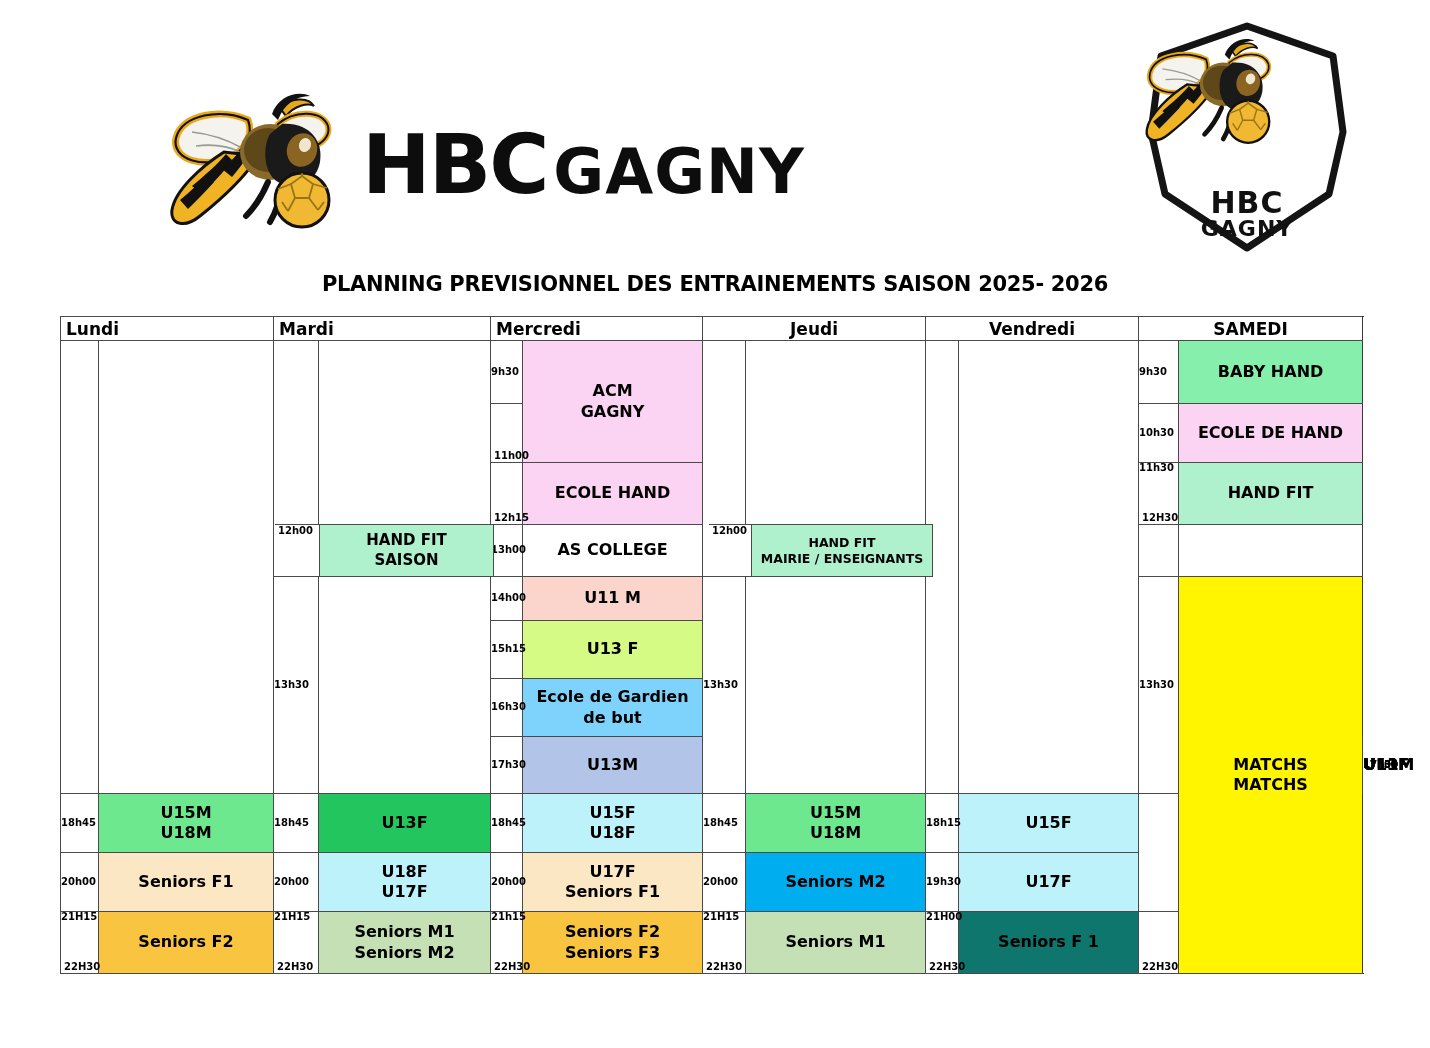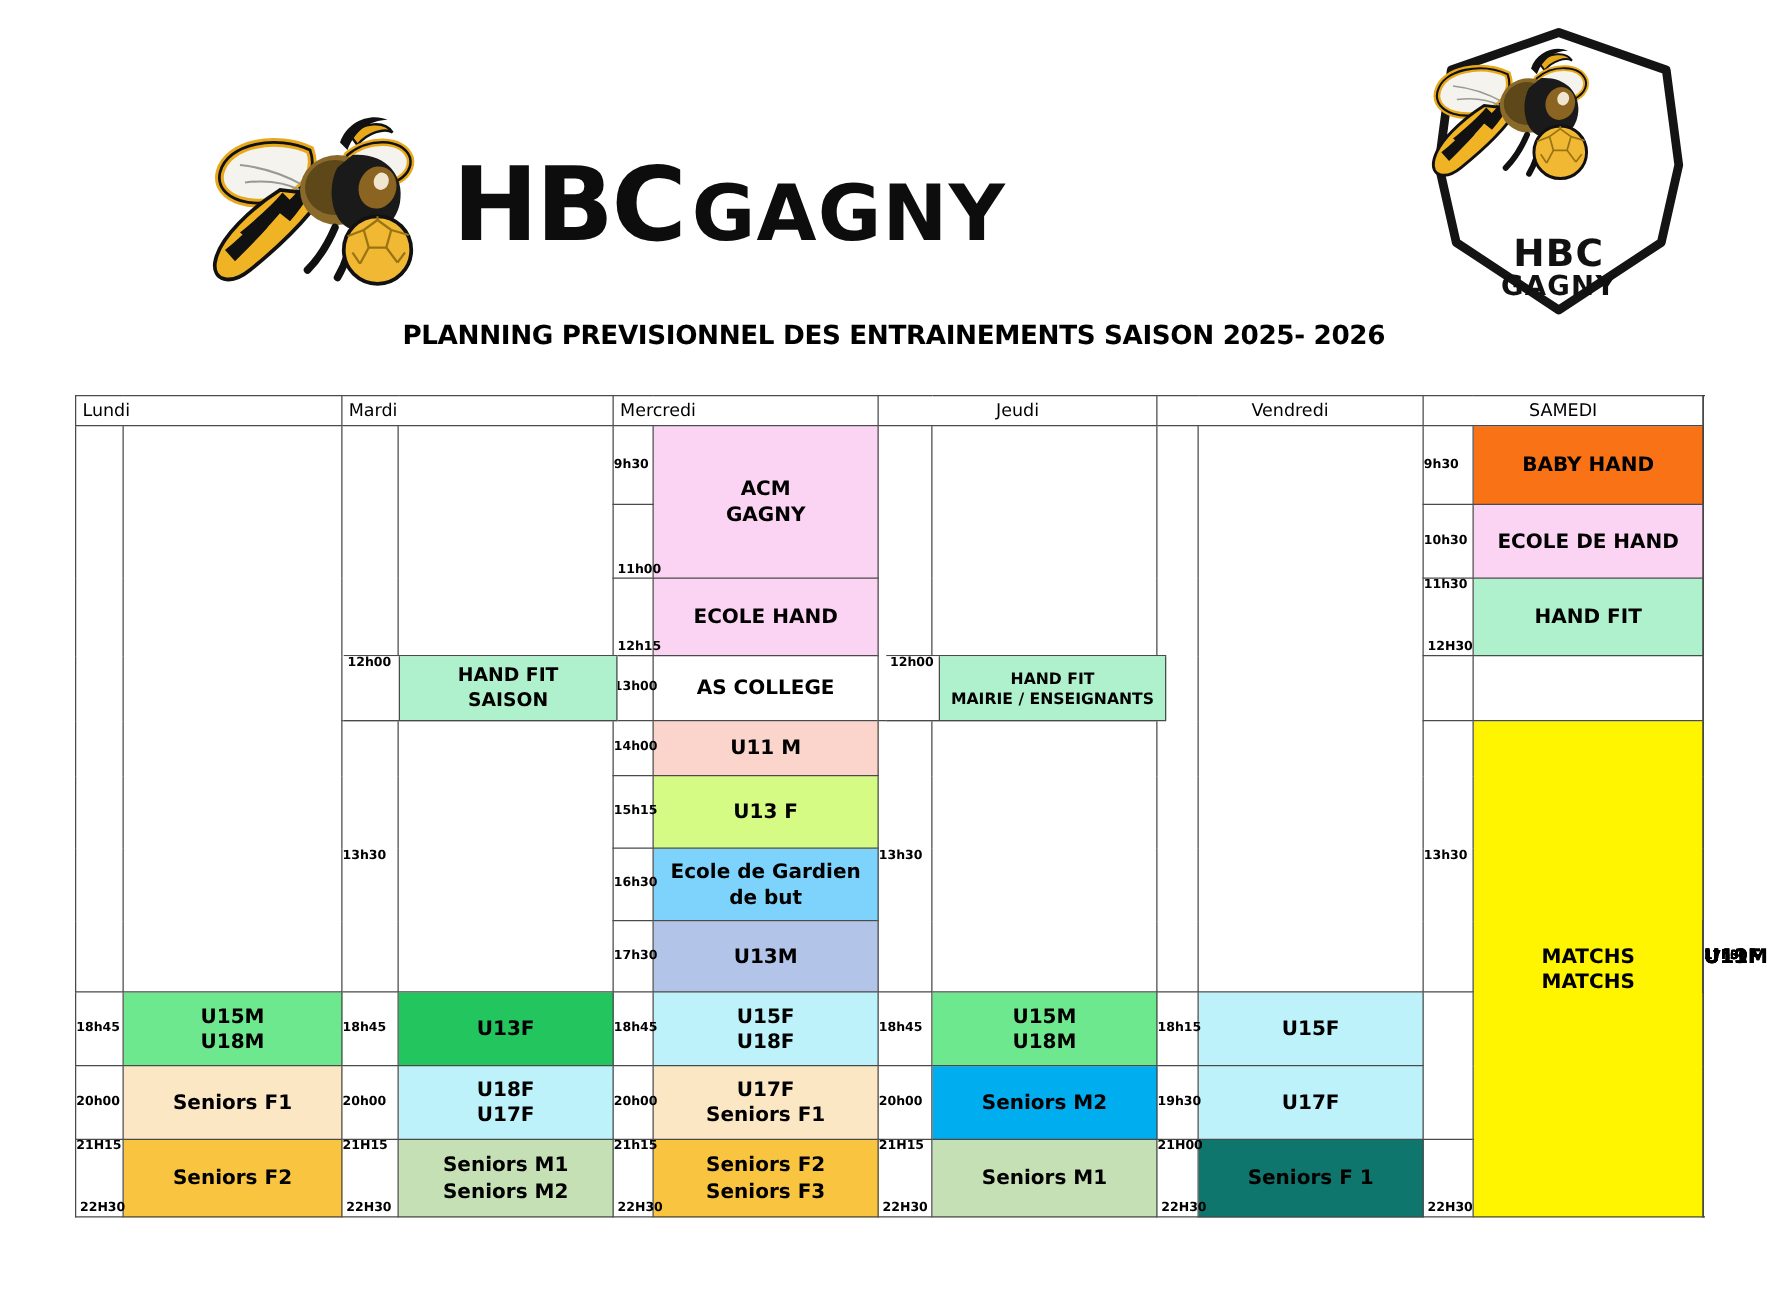--- a/index.html
+++ b/index.html
@@ -39,21 +39,21 @@
   }
   .crest-text-hbc{
     font-family:"DejaVu Sans", sans-serif;font-weight:bold;
     font-size:30px;fill:#111;letter-spacing:1px;
   }
   .crest-text-gagny{
     font-family:"DejaVu Sans", sans-serif;font-weight:bold;
     font-size:22px;fill:#111;letter-spacing:1px;
   }
   .doc-title{
-    position:absolute;left:0;top:256px;width:1430px;
+    position:absolute;left:0;top:272px;width:1430px;
     text-align:center;
     font-family:"DejaVu Sans", sans-serif;
     font-weight:bold;font-size:21px;letter-spacing:-0.3px;
     color:#000;
   }
 
   
   .planning{
     position:absolute;left:60px;top:316px;
     width:1302px;height:690px;
@@ -67,21 +67,21 @@
   }
   table.sched td{
     border:1px solid #4a4a4a;
     padding:0;
     vertical-align:middle;
     box-sizing:border-box;
   }
   .dayhead{
     height:24px;
     font-family:"DejaVu Sans", sans-serif;
-    font-weight:normal;font-size:14px;
+    font-weight:bold;font-size:17px;
     padding-left:5px !important;
     vertical-align:middle;
     background:#fff;
     margin-left:30px;
   }
   .dayhead.ctr{text-align:center;padding-left:0 !important;}
   .timelbl{
     font-family:"DejaVu Sans", sans-serif;
     font-weight:bold;font-size:10px;
     padding:1px 0 0 3px;
@@ -236,21 +236,21 @@
       <div>GAGNY</div>
     </td>
 
     <td class="blank" rowspan="4"></td>
     <td class="blank" rowspan="4"></td>
 
     <td class="blank" rowspan="8"></td>
     <td class="blank" rowspan="8"></td>
 
     <td class="timelbl" style="height:63px">9h30</td>
-    <td class="evt big" style="background:#f97316">BABY HAND</td>
+    <td class="evt big" style="background:#86efac">BABY HAND</td>
   </tr>
 
   <tr>
     <td class="timelbl bot" style="height:59px">11h00</td>
     <td class="timelbl" style="height:59px">10h30</td>
     <td class="evt big" style="background:#FBD4F3">ECOLE DE HAND</td>
   </tr>
 
   <tr>
     <td class="timelbl bot" style="height:62px">12h15</td>

